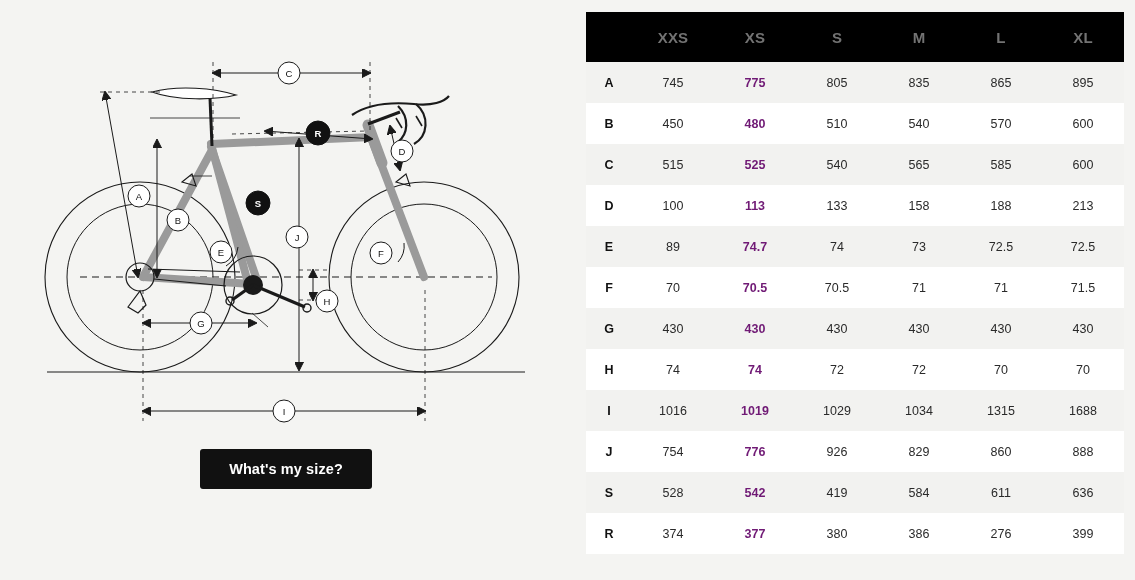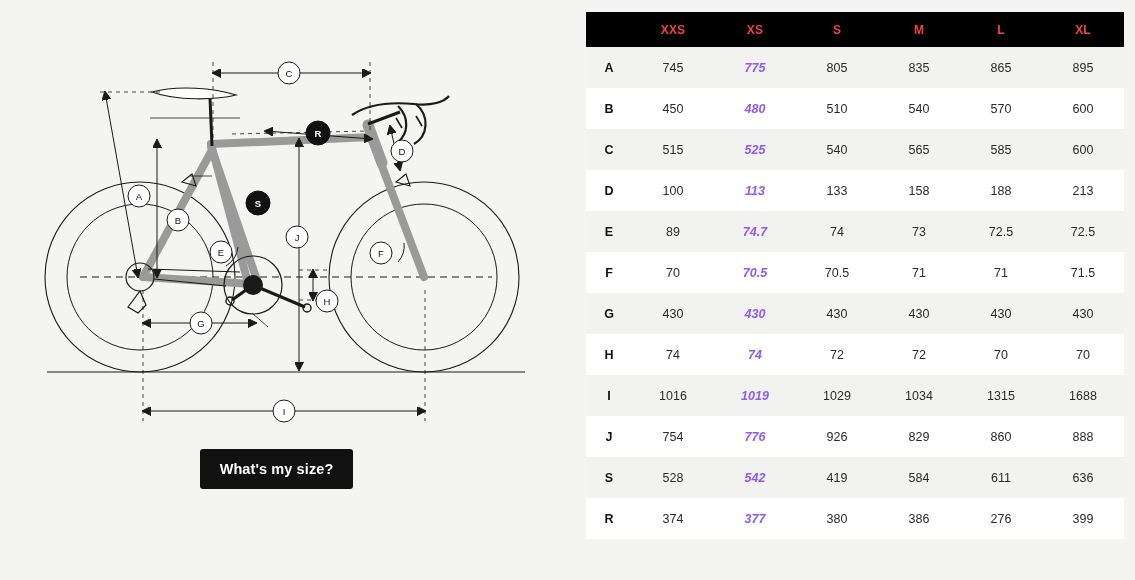--- a/index.html
+++ b/index.html
@@ -28,21 +28,21 @@
   }
   #bike-svg {
     position: absolute;
     left: 0;
     top: 0;
   }
   #size-button {
     position: absolute;
     left: 200px;
     top: 449px;
-    width: 153px;
+    width: 172px;
     height: 40px;
     background: #111111;
     color: #ffffff;
     border: none;
     border-radius: 3px;
     font-family: "Liberation Sans", sans-serif;
     font-size: 14.5px;
     font-weight: bold;
     letter-spacing: .1px;
     cursor: pointer;
@@ -59,24 +59,24 @@
     border-collapse: collapse;
     width: 538px;
     table-layout: fixed;
     font-size: 12.5px;
     color: #1a1a1a;
   }
   table.geo col.lbl { width: 46px; }
   table.geo col.sz  { width: 82px; }
   table.geo thead th {
     background: #000000;
-    color: #ef4444;
-    font-size: 12px;
+    color: #737373;
+    font-size: 15px;
     font-weight: bold;
-    height: 35px;
+    height: 50px;
     text-align: center;
     padding: 0;
     letter-spacing: .2px;
   }
   table.geo thead th.corner { background: #000000; }
   table.geo tbody td {
     height: 41px;
     text-align: center;
     padding: 0;
     font-size: 12.5px;
@@ -85,22 +85,21 @@
   }
   table.geo tbody tr.odd  td { background: #f2f2f0; }
   table.geo tbody tr.even td { background: #ffffff; }
   table.geo tbody td.rowlabel {
     font-weight: bold;
     color: #111111;
     text-align: center;
   }
   table.geo tbody td.highlight {
     font-weight: bold;
-    color: #8b5cf6;
-    font-style: italic;
+    color: #701a75;
   }
   
   .cal-txt {
     font-family: "Liberation Sans", sans-serif;
     font-size: 9.5px;
     fill: #111111;
   }
   .cal-txt-w {
     font-family: "Liberation Sans", sans-serif;
     font-size: 9.5px;

